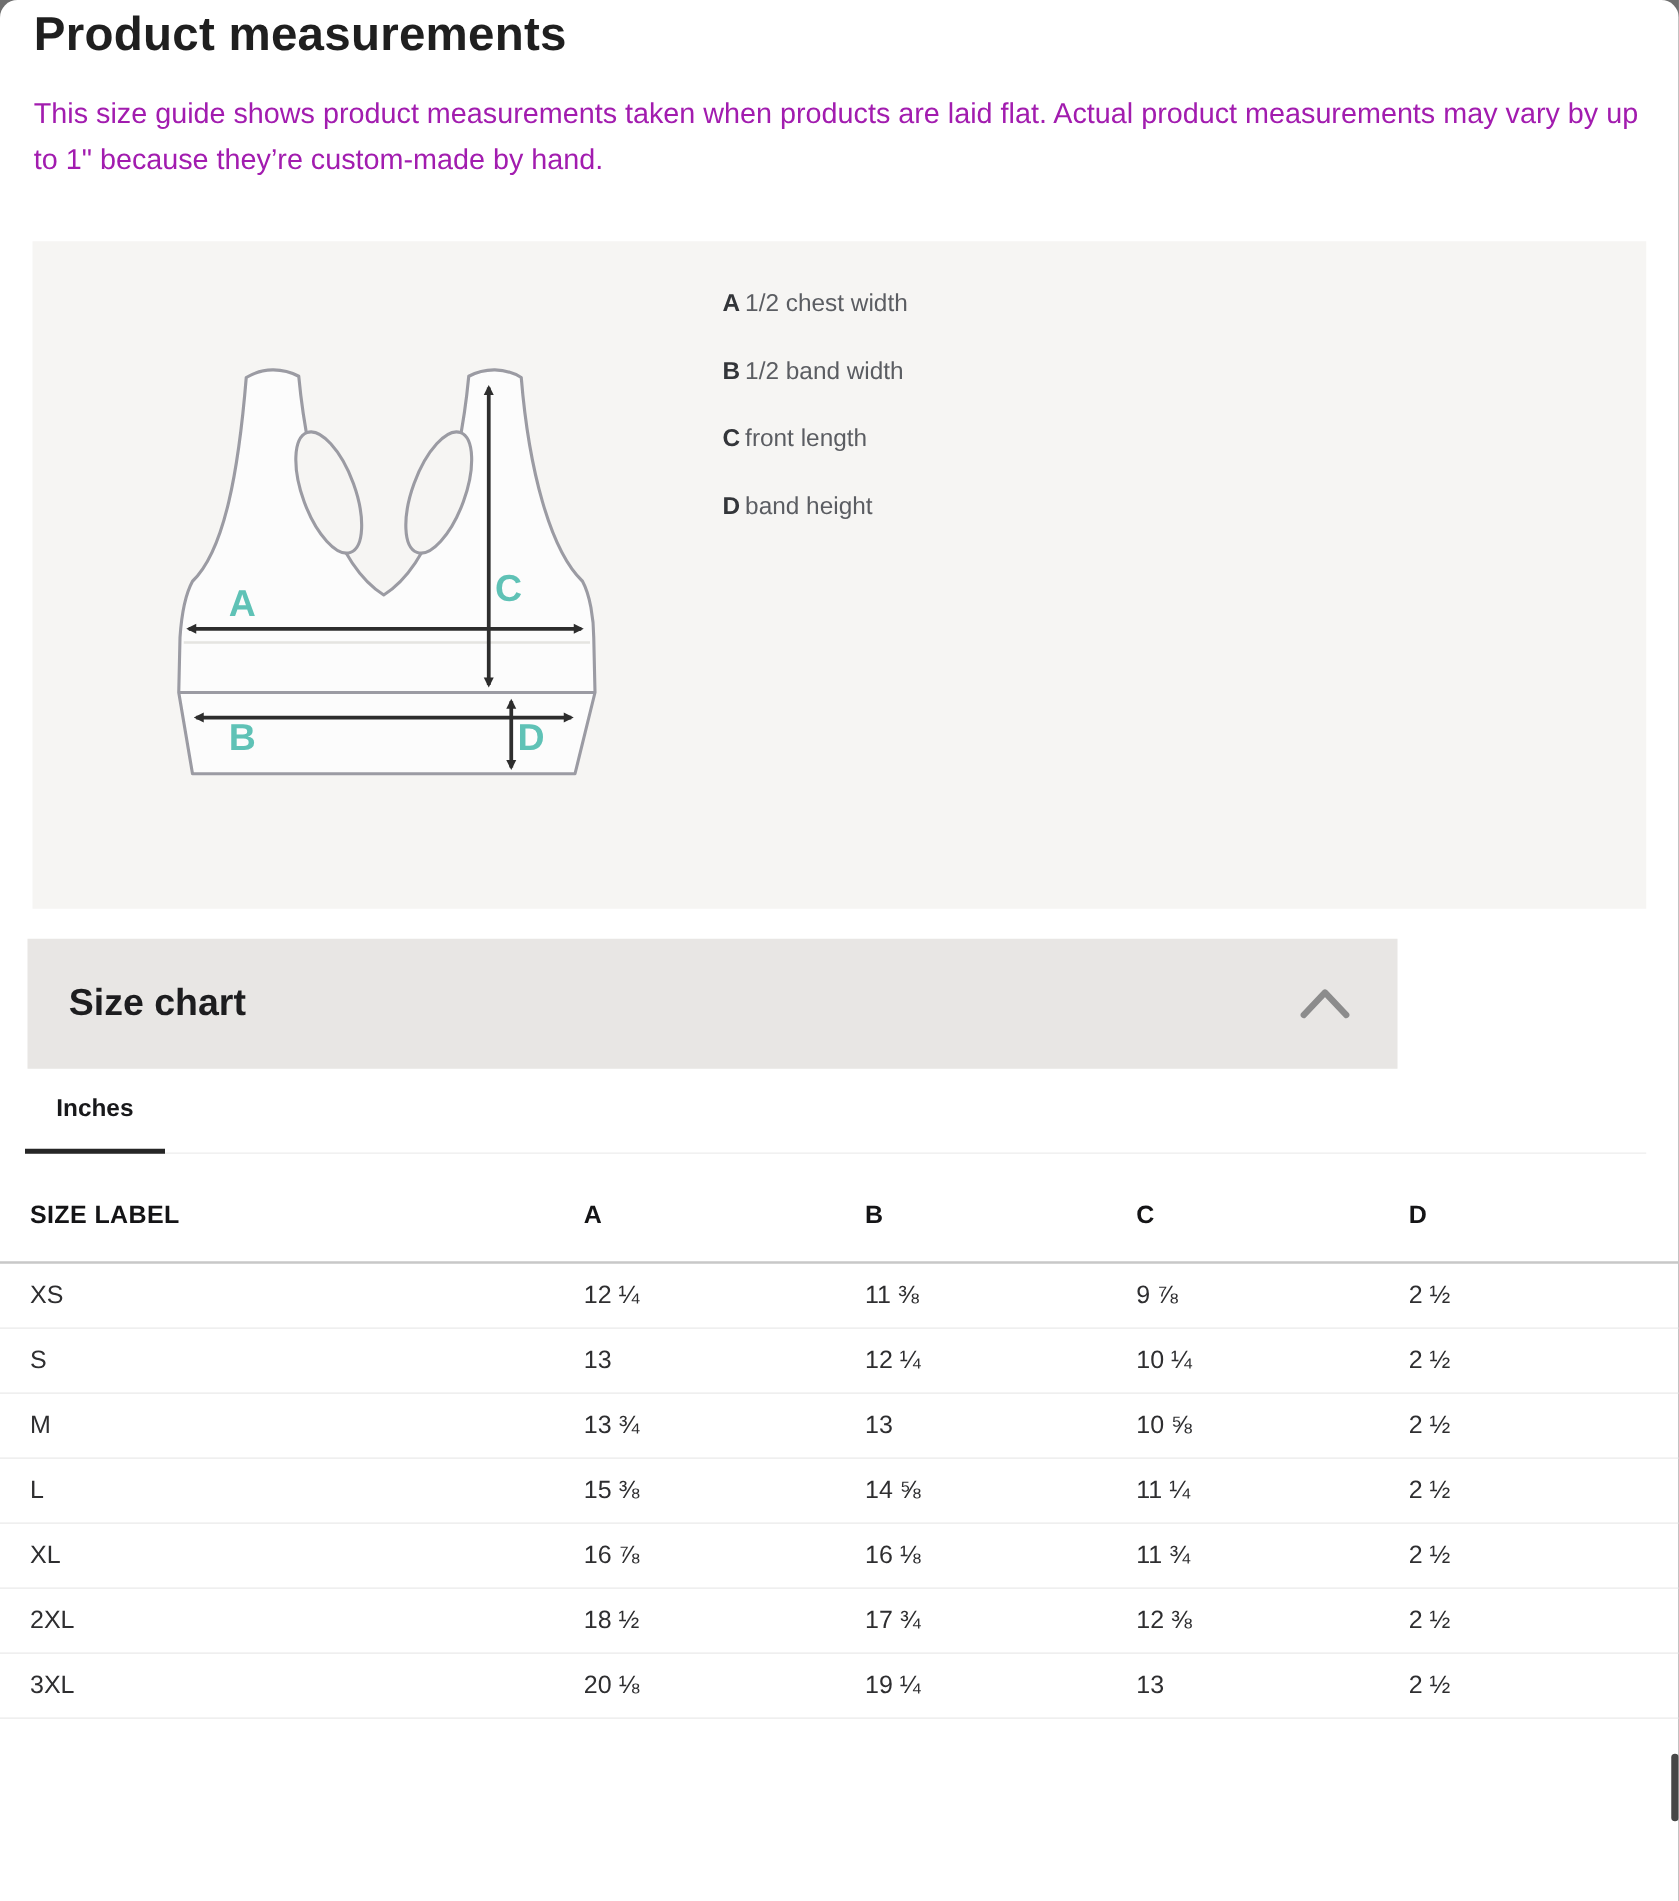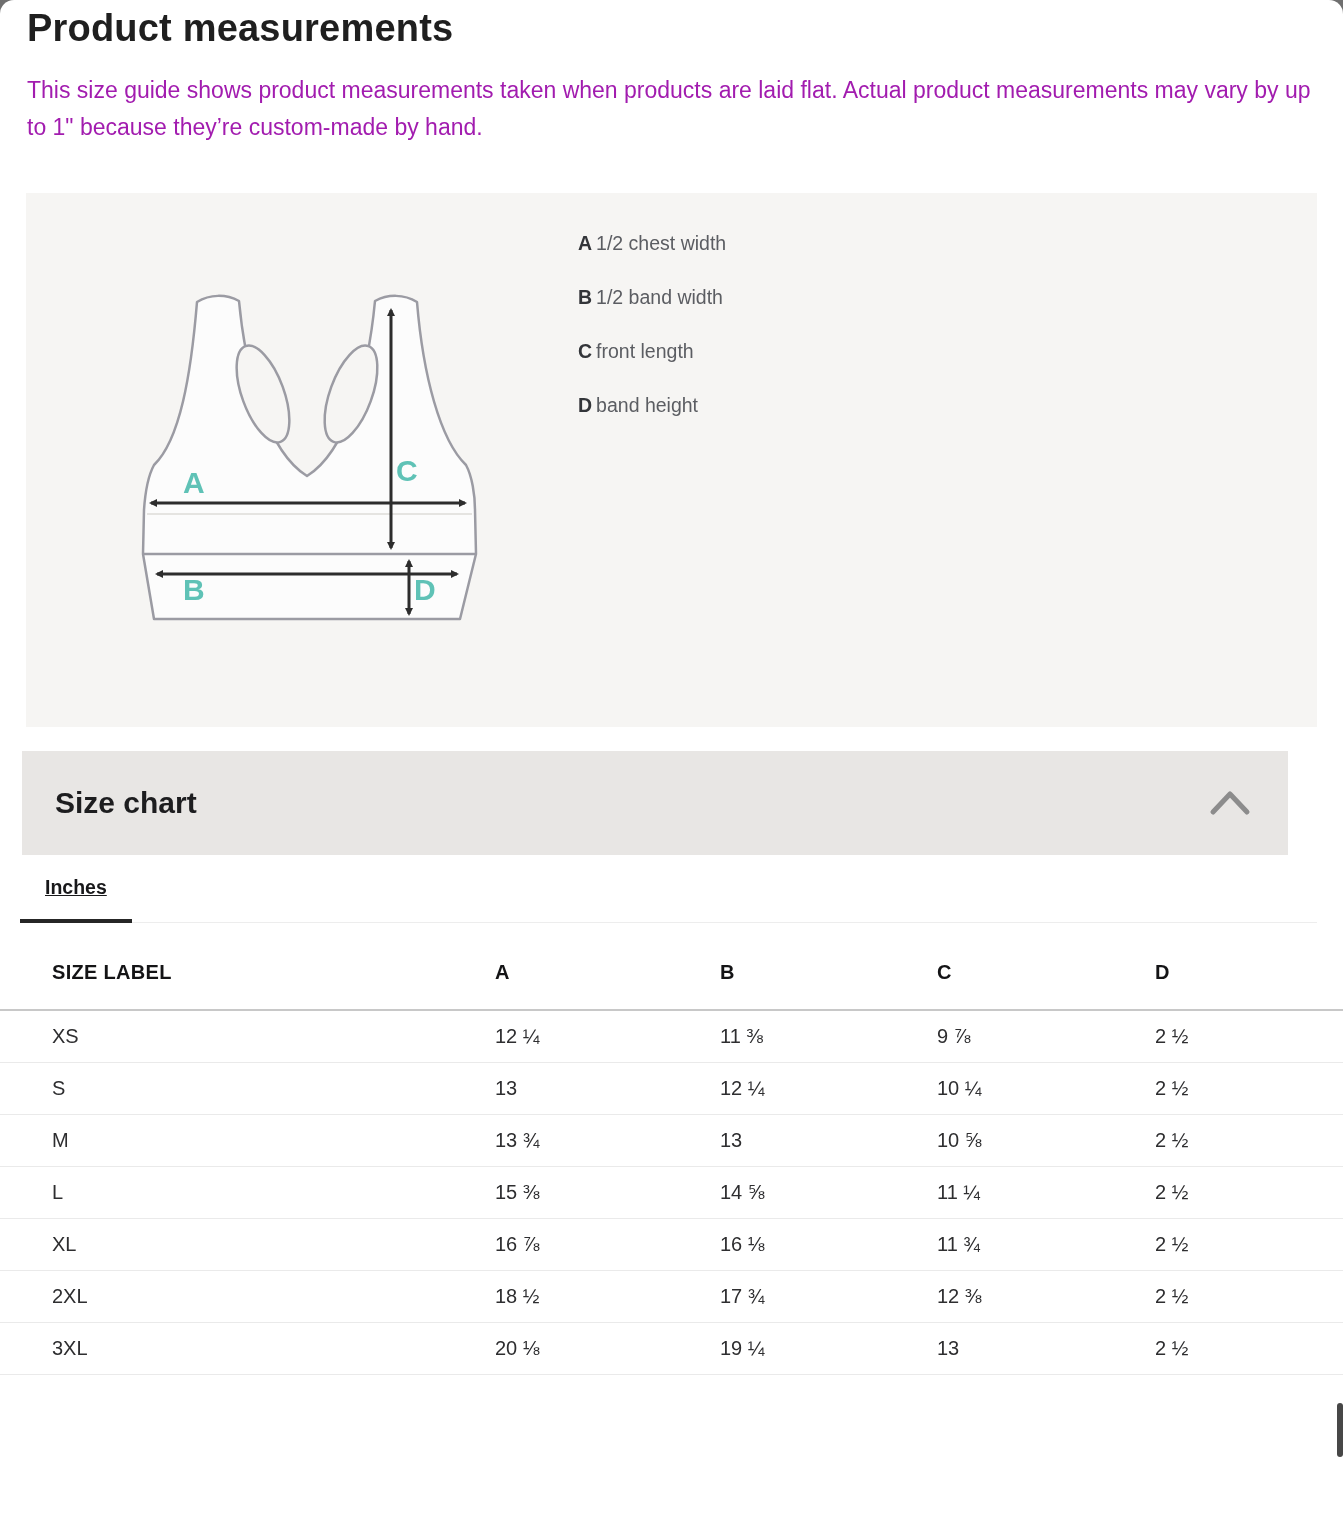--- a/index.html
+++ b/index.html
@@ -19,45 +19,45 @@
   }
   .diagram-box {
     position:absolute; left:26px; top:193px; width:1291px; height:534px;
     background:#f6f5f3;
   }
   .bra-svg { position:absolute; left:104px; top:97px; }
   .legend { position:absolute; left:552px; top:39px; }
   .legend-item { font-size:19.5px; line-height:22px; color:#5b5d62; margin-bottom:32px; }
   .legend-item b { color:#333539; margin-right:4px; }
   .chart-header {
-    position:absolute; left:22px; top:751px; width:1266px; height:104px;
+    position:absolute; left:22px; top:751px; width:1096px; height:104px;
     background:#e8e6e4; display:flex; align-items:center;
   }
   .chart-header-title { margin-left:33px; font-size:30px; font-weight:bold; color:#1d1d1f; }
   .collapse-btn {
     position:absolute; right:30px; top:50%; transform:translateY(-50%);
     width:56px; height:44px; background:none; border:none; cursor:pointer;
     display:flex; align-items:center; justify-content:center;
   }
   .tabs {
     position:absolute; left:20px; top:855px; width:1297px; height:68px;
     display:flex; gap:8px; border-bottom:1px solid #ededed;
   }
   .tab {
     display:flex; align-items:center; padding:0 25px;
-    font-size:19.5px; color:#6b6d72; cursor:pointer;text-decoration:underline;
+    font-size:19.5px; color:#6b6d72; cursor:pointer;
   }
   .tab.active {
     font-weight:bold; color:#18181a;
     border-bottom:4px solid #262626; margin-bottom:-1px;
   }
   .size-table { position:absolute; left:0; top:935px; width:1343px; }
   .t-row {
     display:grid; grid-template-columns:443px 225px 217px 218px auto;
-    padding-left:52px; align-items:center;
+    padding-left:24px; align-items:center;
   }
   .t-head { height:76px; border-bottom:2px solid #c8c8c8; }
   .t-head > div { font-size:20px; font-weight:bold; color:#141416; letter-spacing:.3px; }
   .t-body-row { height:52px; border-bottom:1px solid #eaeaea; }
   .t-body-row > div { font-size:20px; color:#2e2e30; }
   .scroll-thumb {
     position:absolute; right:0; top:1403px; width:6px; height:54px;
     background:#474747; border-radius:3px;
   }
 </style>

